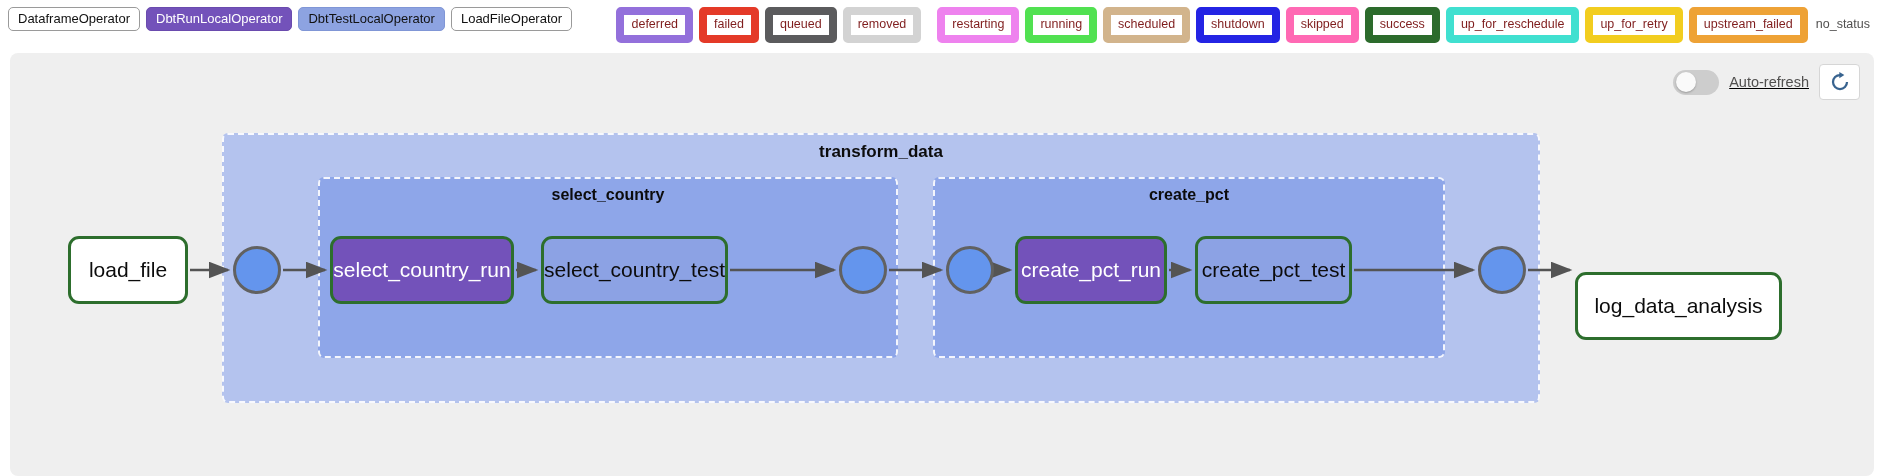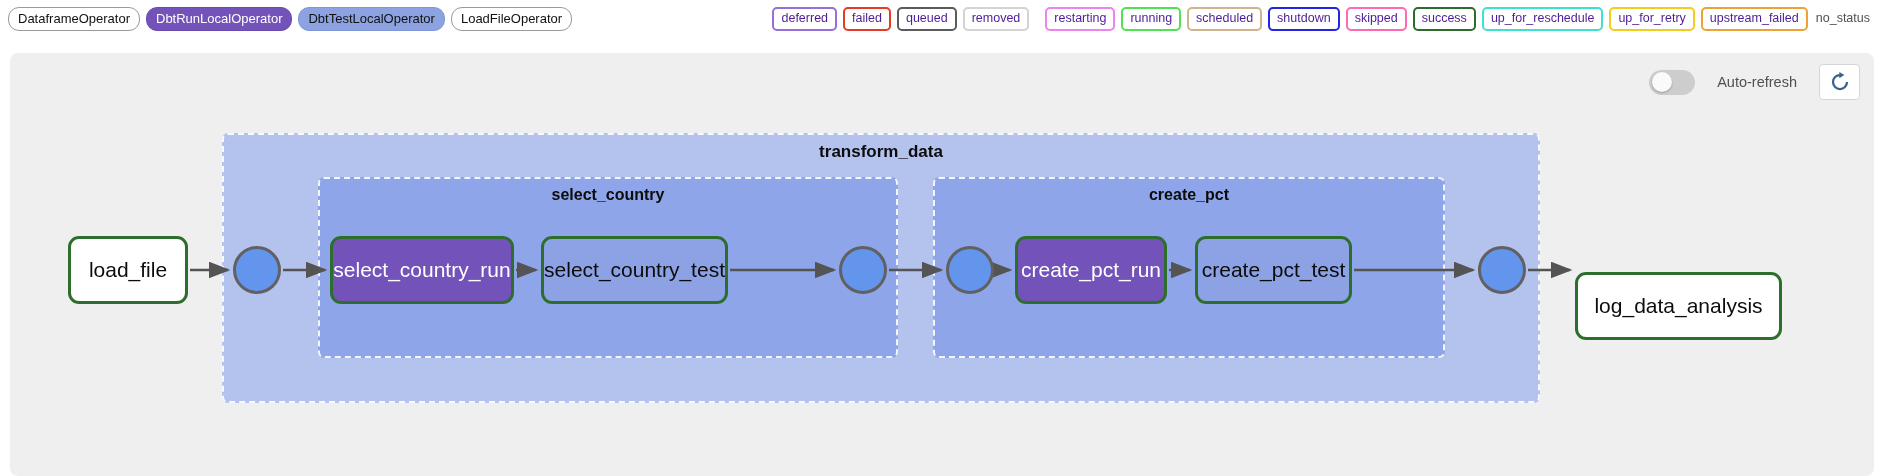--- a/index.html
+++ b/index.html
@@ -21,36 +21,36 @@
     height: 53px;
   }
   .legend-left, .legend-right {
     display: flex;
     align-items: center;
     gap: 6px;
   }
   .op-chip {
     display: inline-block;
     padding: 3px 9px 4px 9px;
-    border-radius: 11px;
+    border-radius: 5px;
     border: 1.5px solid #9a9a9a;
     font-size: 13px;
     line-height: 15px;
     color: #111;
     background: #fff;
     white-space: nowrap;
   }
   .state-chip {
     display: inline-block;
     padding: 2px 7px 3px 7px;
     border-radius: 5px;
-    border: 2px solid #fca5a5;
+    border: 8px solid #fca5a5;
     font-size: 12.5px;
     line-height: 15px;
-    color: #4c1d95;
+    color: #7f1d1d;
     background: #fff;
     white-space: nowrap;
   }
   .state-plain {
     border: none;
     padding: 2px 2px 3px 2px;
     color: #51504f;
   }
 
   
@@ -60,22 +60,23 @@
     height: 423px;
     background: #efefef;
     border-radius: 8px;
   }
 
   .refresh-row {
     position: absolute;
     top: 11px; right: 14px;
     display: flex;
     align-items: center;
-    gap: 22px;
+    gap: 10px;
     z-index: 30;
+    text-decoration: underline;
   }
   .toggle {
     width: 46px; height: 25px;
     background: #cdcdcd;
     border-radius: 13px;
     position: relative;
     cursor: pointer;
   }
   .toggle .knob {
     position: absolute;

